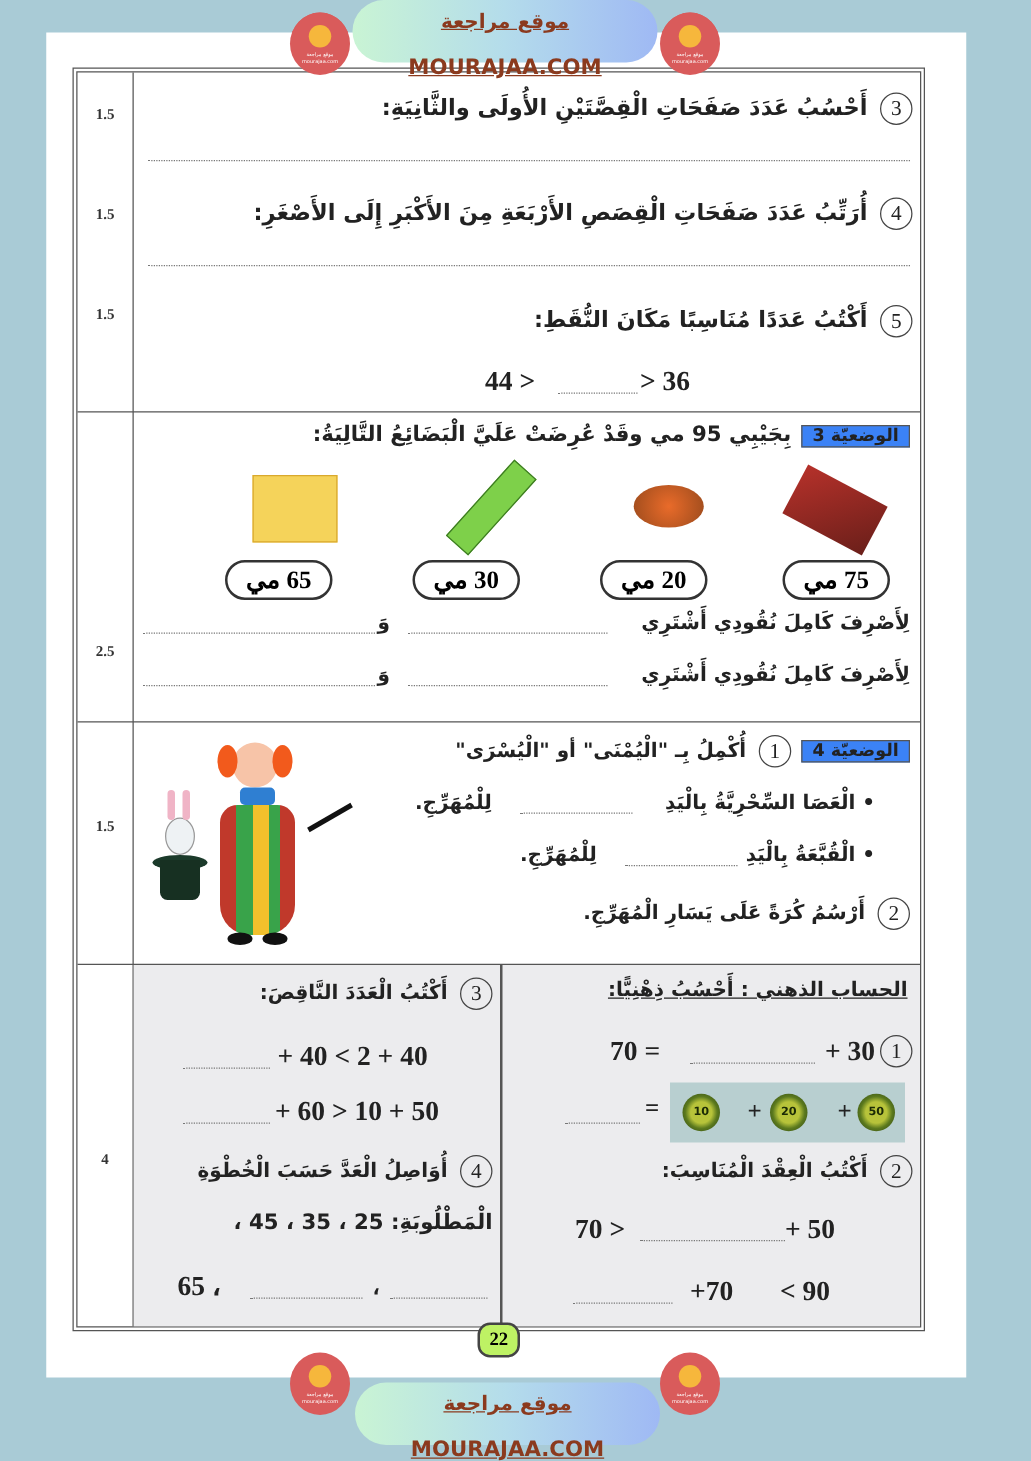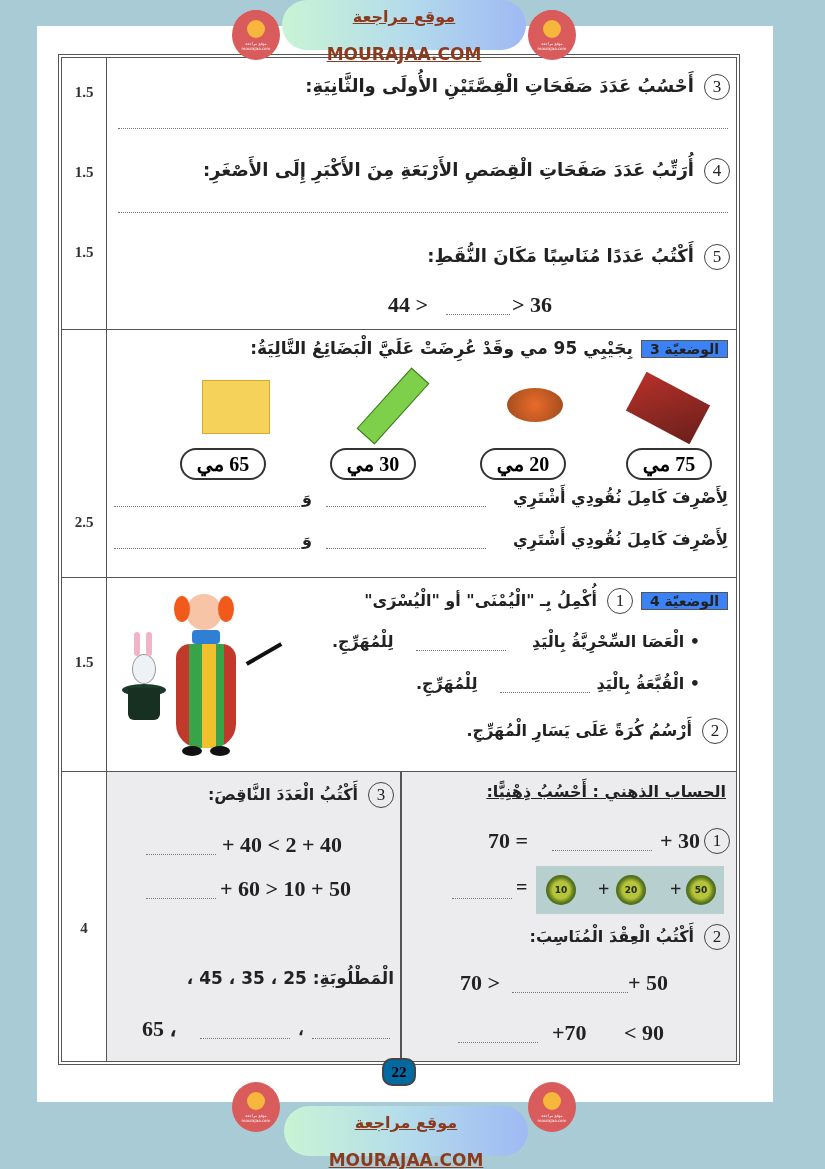--- a/index.html
+++ b/index.html
@@ -1,21 +1,21 @@
 <!DOCTYPE html>
 <html><head>
 <meta charset="utf-8">
 <style>
   html,body{margin:0;padding:0;}
   body{width:825px;height:1169px;background:#a9cbd6;position:relative;overflow:hidden;font-family:"DejaVu Sans",sans-serif;}
   .page{position:absolute;left:37px;top:26px;width:736px;height:1076px;background:#fff;}
   .frame{position:absolute;left:58px;top:54px;width:682px;height:1011px;border:4px double #555;box-sizing:border-box;}
   .scorecol{position:absolute;left:0;top:0;width:44px;height:100%;border-right:1.5px solid #555;}
   .row{position:absolute;left:0;width:100%;border-bottom:1.5px solid #555;box-sizing:border-box;}
-  .score{position:absolute;left:0;width:44px;text-align:center;font-family:"Liberation Serif",serif;font-weight:bold;font-size:15px;color:#333;}
+  .score{position:absolute;left:0;width:44px;text-align:center;font-family:"Liberation Serif",serif;font-weight:bold;font-size:12px;color:#333;}
   .ar{position:absolute;direction:rtl;text-align:right;font-family:"DejaVu Sans",sans-serif;font-weight:bold;color:#222;white-space:nowrap;}
   .num{font-family:"Liberation Serif",serif;font-weight:bold;color:#222;position:absolute;white-space:nowrap;}
   .circ{display:inline-block;width:24px;height:24px;border:1.5px solid #444;border-radius:50%;text-align:center;line-height:24px;font-family:"Liberation Serif",serif;font-size:17px;font-weight:normal;margin-left:10px;vertical-align:middle;direction:ltr;}
   .dots{position:absolute;border-bottom:1.5px dotted #777;height:0;}
   .sit{display:inline-block;border:1.5px solid #555;background:#3b82f6;padding:0 8px;margin-left:8px;font-size:14px;}
   .price{position:absolute;width:82px;height:28px;border:2px solid #333;border-radius:16px;text-align:center;line-height:28px;font-family:"Liberation Serif",serif;font-weight:bold;font-size:20px;direction:rtl;}
   .grey{background:#ececee;}
   .coinbox{position:absolute;background:#b8cfd0;}
   .coin{position:absolute;width:30px;height:30px;border-radius:50%;background:radial-gradient(circle,#b7c33a 0 40%,#5c7a1e 60%,#243a10 100%);text-align:center;line-height:30px;font-size:9px;color:#1b2a05;font-weight:bold;}
   .banner{position:absolute;width:244px;height:50px;border-radius:30px;background:linear-gradient(90deg,#c9f4d4,#b4dceb,#9fb9f4);text-align:center;}
@@ -155,28 +155,29 @@
   <div class="dots" style="left:396px;width:80px;top:984px;"></div>
   <div class="num" style="left:490px;top:962px;font-size:22px;">+70</div>
   <div class="num" style="left:562px;top:962px;font-size:22px;">&lt; 90</div>
 
   <div class="ar" style="left:96px;width:236px;top:724px;font-size:16px;"><span class="circ">3</span><span>أَكْتُبُ الْعَدَدَ النَّاقِصَ:</span></div>
   <div class="dots" style="left:84px;width:70px;top:796px;"></div>
   <div class="num" style="left:160px;top:774px;font-size:22px;">+ 40 &lt;  2 + 40</div>
   <div class="dots" style="left:84px;width:70px;top:840px;"></div>
   <div class="num" style="left:158px;top:818px;font-size:22px;">+ 60 &gt; 10 + 50</div>
 
+  <div class="ar" style="left:84px;width:248px;top:866px;font-size:16px;"><span class="circ">4</span><span>أُوَاصِلُ الْعَدَّ حَسَبَ الْخُطْوَةِ</span></div>
   <div class="ar" style="left:84px;width:248px;top:910px;font-size:17px;">الْمَطْلُوبَةِ: 25 ، 35 ، 45 ،</div>
   <div class="dots" style="left:250px;width:78px;top:980px;"></div>
   <div class="num" style="left:236px;top:960px;font-size:18px;">،</div>
   <div class="dots" style="left:138px;width:90px;top:980px;"></div>
   <div class="num" style="left:80px;top:958px;font-size:22px;">65 ،</div>
 </div>
 
-<div style="position:absolute;left:382px;top:1058px;width:30px;height:24px;border:2px solid #444;border-radius:10px;background:#0369a1;text-align:center;line-height:24px;font-family:'Liberation Serif',serif;font-weight:bold;font-size:15px;">22</div>
+<div style="position:absolute;left:382px;top:1058px;width:30px;height:24px;border:2px solid #444;border-radius:10px;background:#bef264;text-align:center;line-height:24px;font-family:'Liberation Serif',serif;font-weight:bold;font-size:15px;">22</div>
 
 <div class="banner" style="left:284px;top:1106px;">
   <span class="t1">موقع مراجعة</span>
   <span class="t2">MOURAJAA.COM</span>
 </div>
 <div class="badge" style="left:232px;top:1082px;">
     <div class="core"></div>
     <span class="lbl">موقع مراجعة mourajaa.com</span>
   </div>
 <div class="badge" style="left:528px;top:1082px;">

